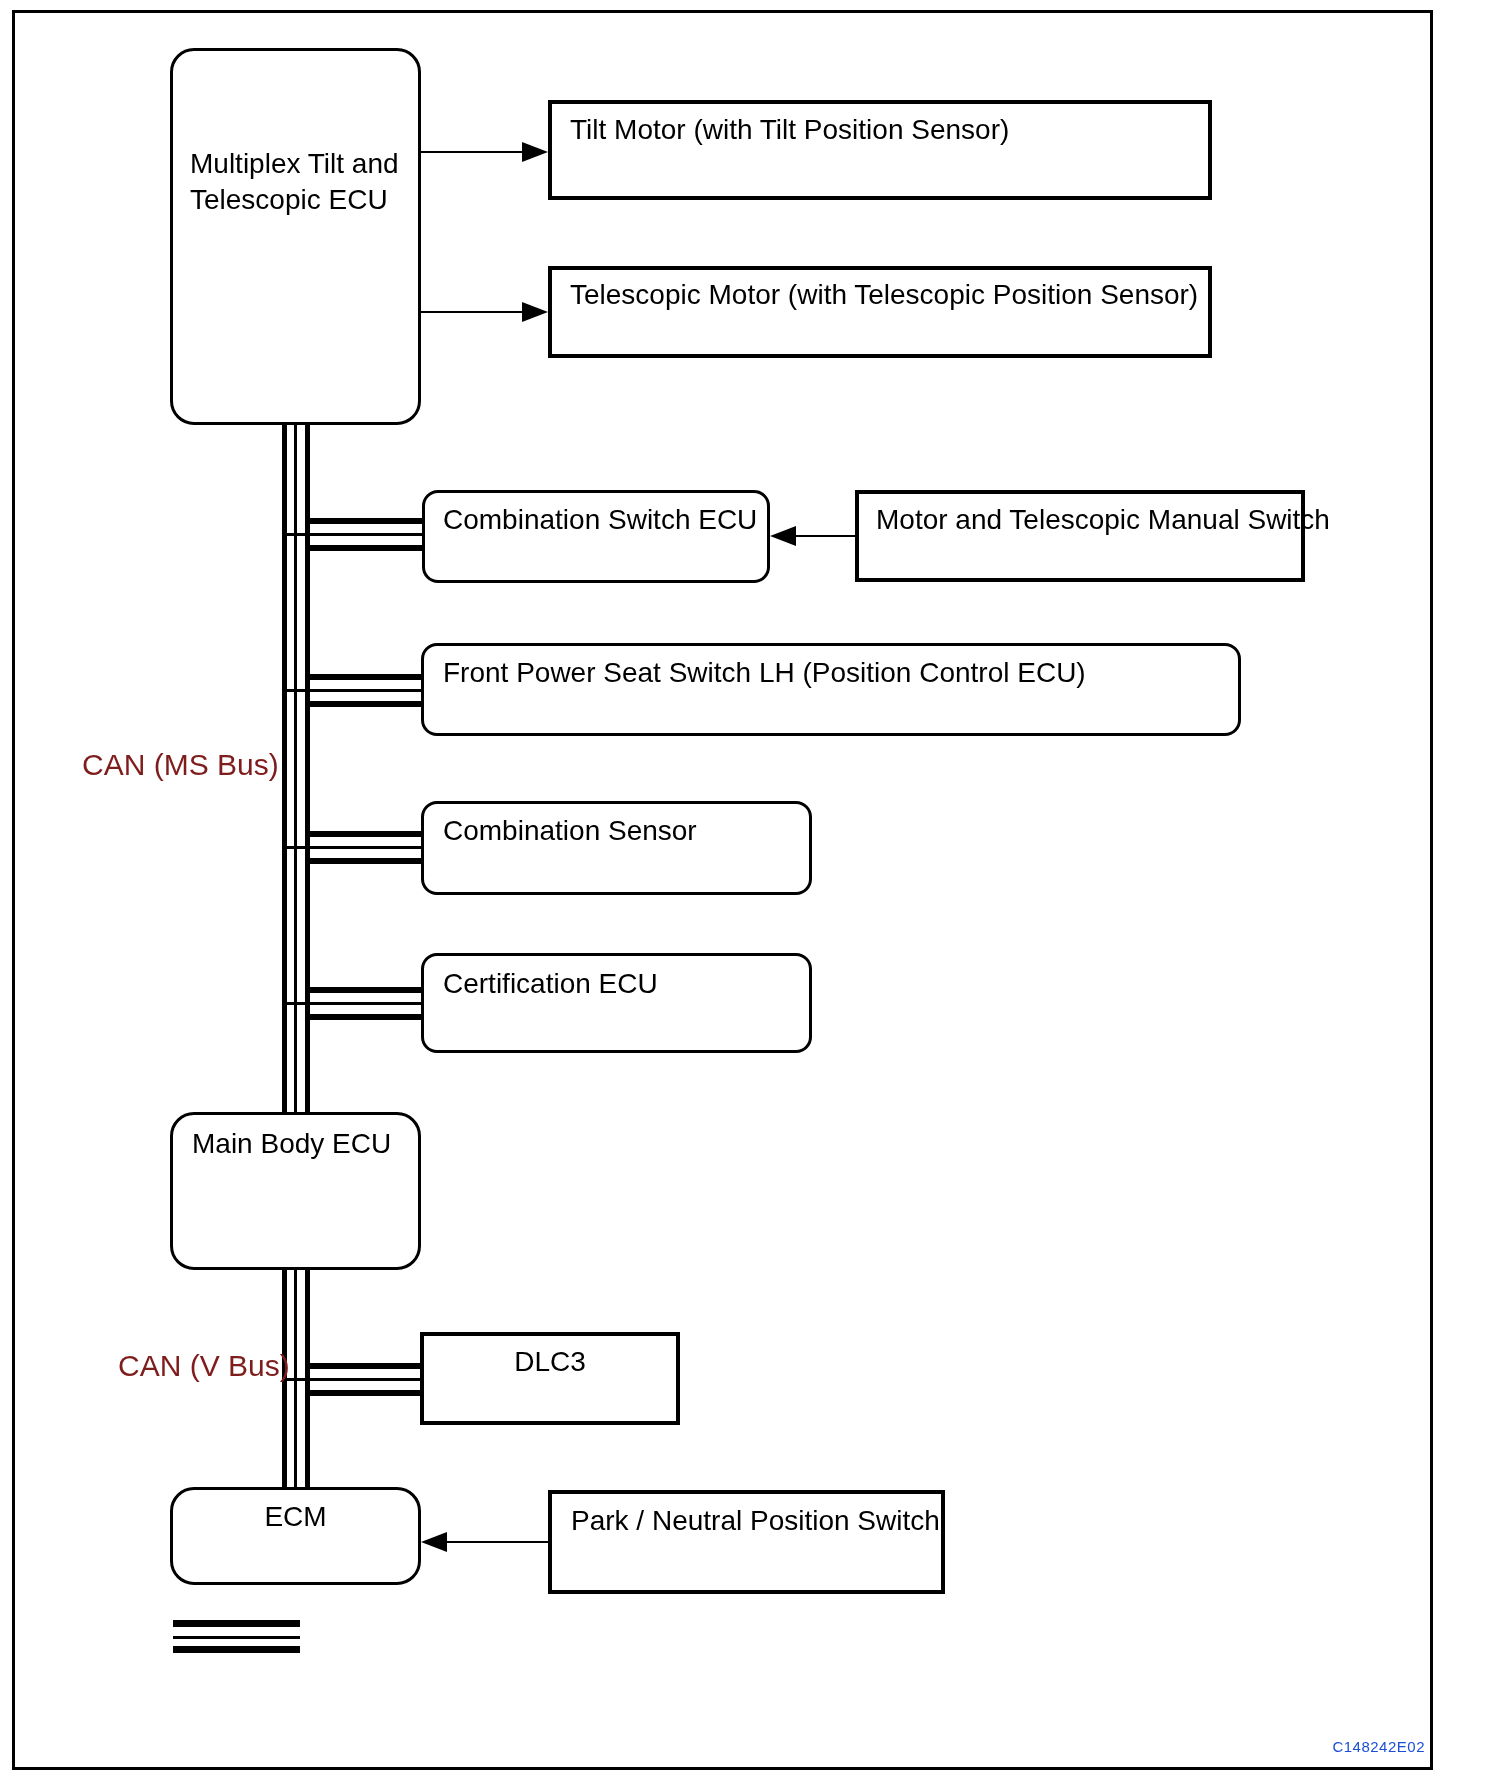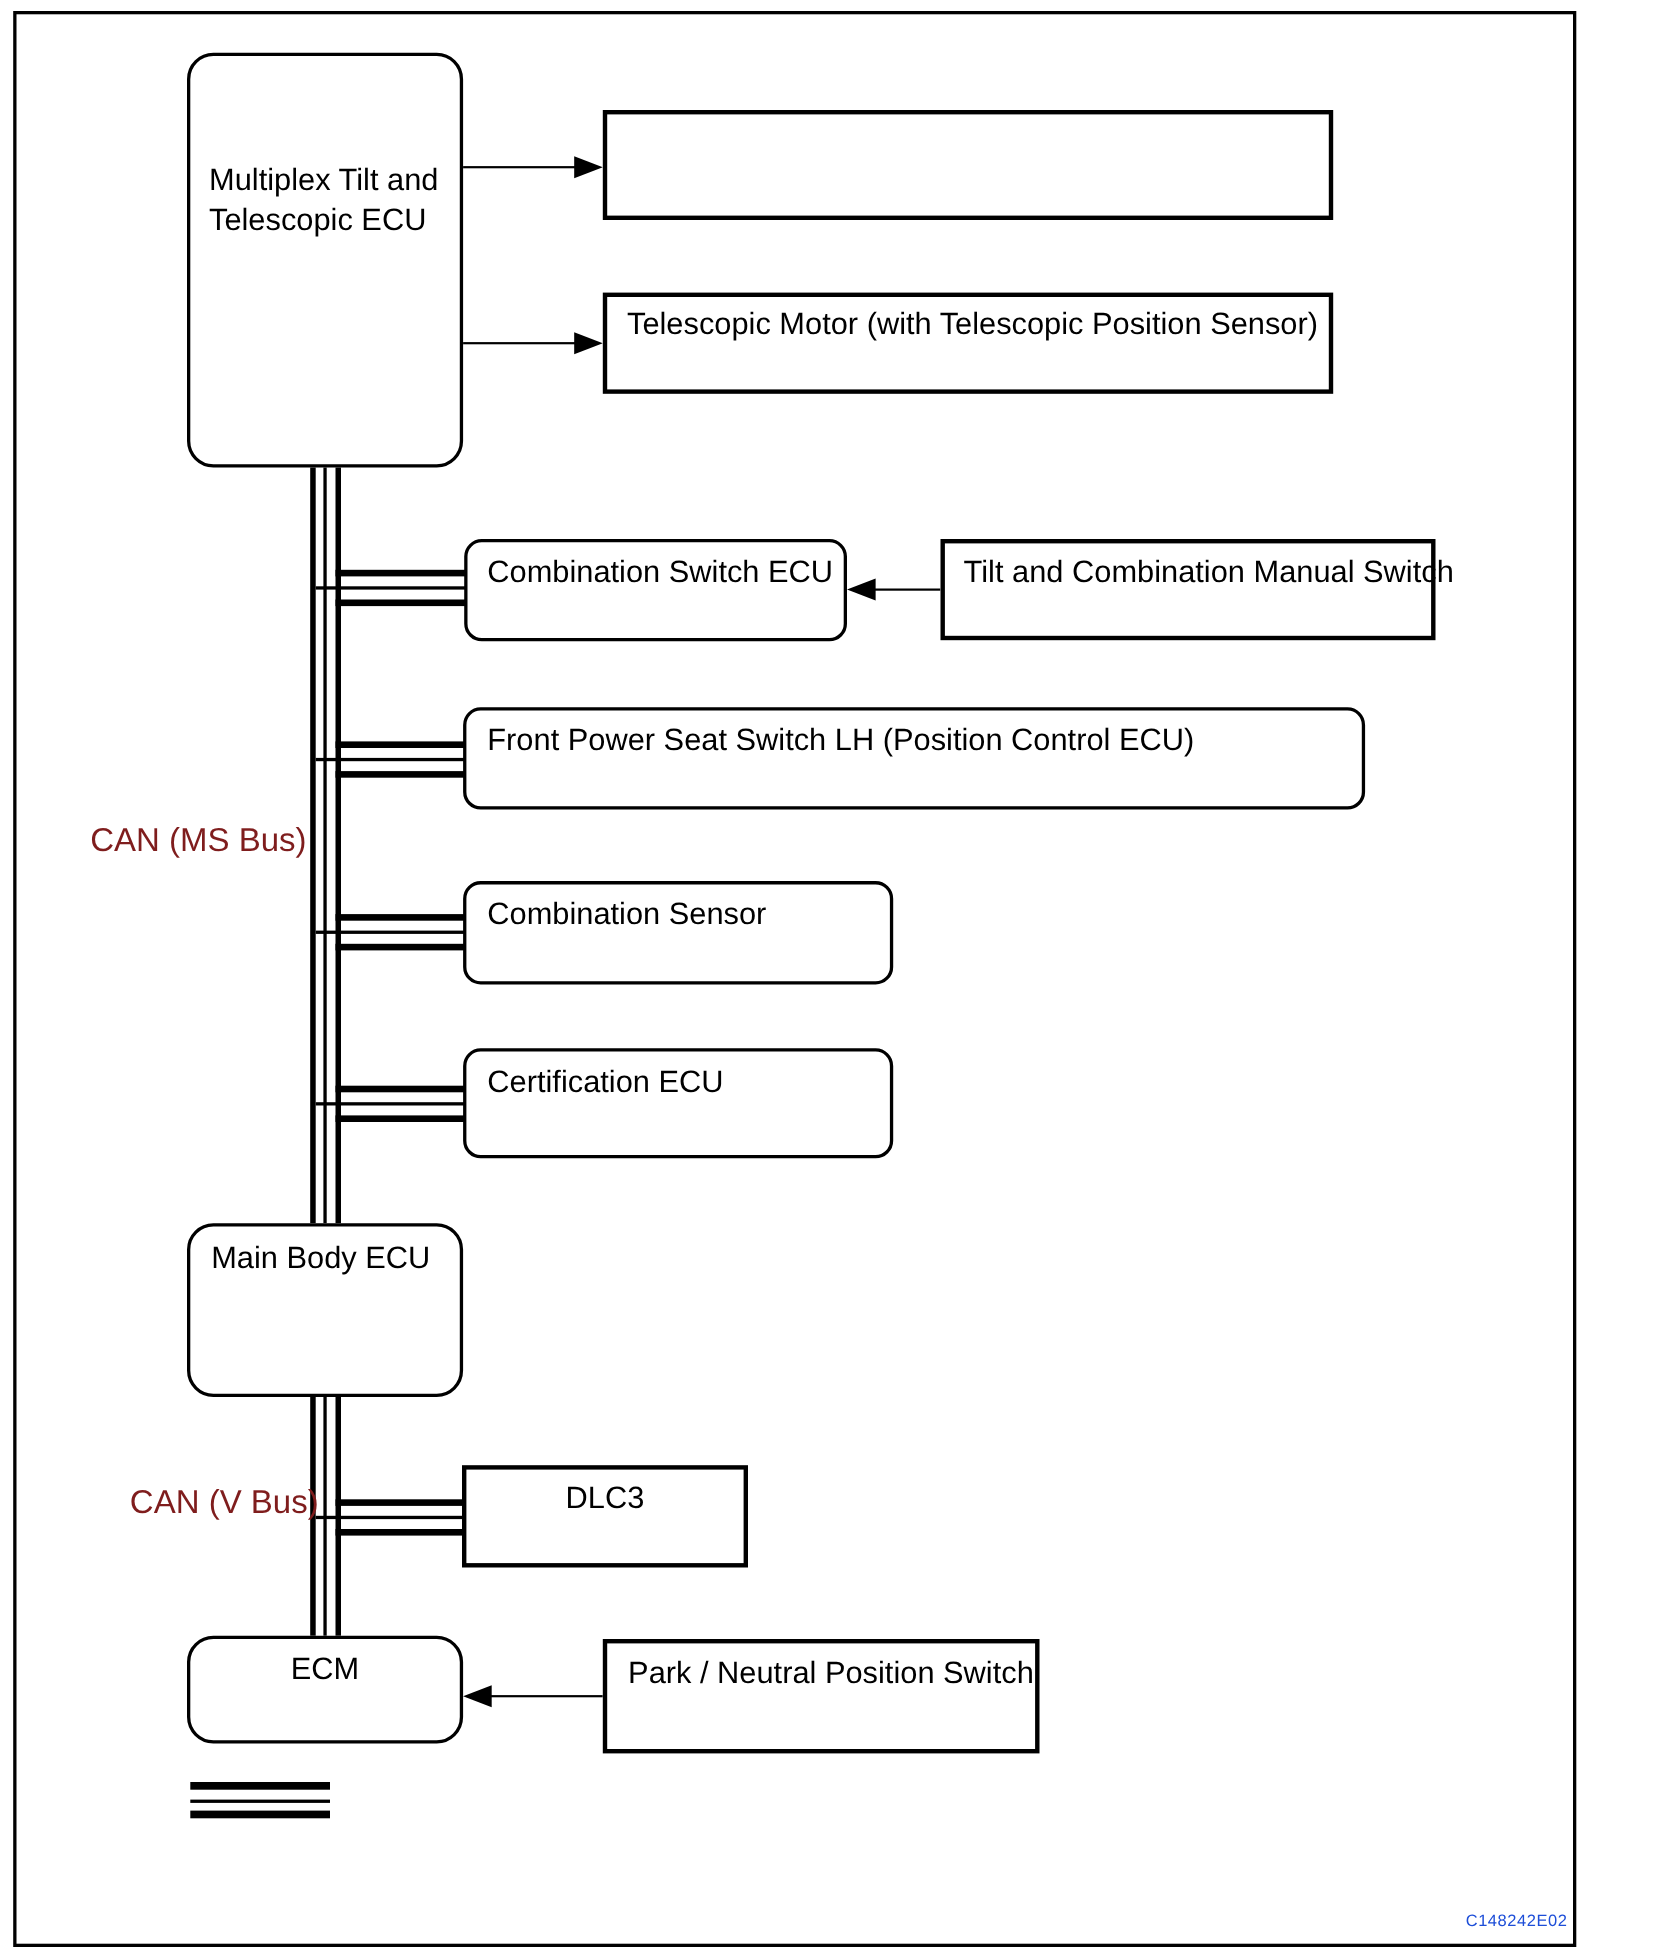--- a/index.html
+++ b/index.html
@@ -66,29 +66,30 @@
   <div class="blk" style="left:793px;top:535px;width:62px;height:2px;"></div>
   <div class="ah left" style="left:770px;top:526px;"></div>
 
   <div class="blk" style="left:444px;top:1541px;width:104px;height:2px;"></div>
   <div class="ah left" style="left:421px;top:1532px;"></div>
 
   <div class="node bigrounded" style="left:170px;top:48px;width:251px;height:377px;"></div>
   <div class="label wraplabel" style="left:190px;top:146px;width:235px;">Multiplex Tilt and Telescopic ECU</div>
 
   <div class="node rect" style="left:548px;top:100px;width:664px;height:100px;"></div>
+  <div class="label" style="left:570px;top:112px;">Tilt Motor (with Tilt Position Sensor)</div>
 
   <div class="node rect" style="left:548px;top:266px;width:664px;height:92px;"></div>
   <div class="label" style="left:570px;top:277px;">Telescopic Motor (with Telescopic Position Sensor)</div>
 
   <div class="node rounded" style="left:422px;top:490px;width:348px;height:93px;"></div>
   <div class="label" style="left:443px;top:502px;">Combination Switch ECU</div>
 
   <div class="node rect" style="left:855px;top:490px;width:450px;height:92px;"></div>
-  <div class="label" style="left:876px;top:502px;">Tilt and Combination Manual Switch</div>
+  <div class="label" style="left:876px;top:502px;">Motor and Telescopic Manual Switch</div>
 
   <div class="node rounded" style="left:421px;top:643px;width:820px;height:93px;"></div>
   <div class="label" style="left:443px;top:655px;">Front Power Seat Switch LH (Position Control ECU)</div>
 
   <div class="node rounded" style="left:421px;top:801px;width:391px;height:94px;"></div>
   <div class="label" style="left:443px;top:813px;">Combination Sensor</div>
 
   <div class="node rounded" style="left:421px;top:953px;width:391px;height:100px;"></div>
   <div class="label" style="left:443px;top:966px;">Certification ECU</div>
 

